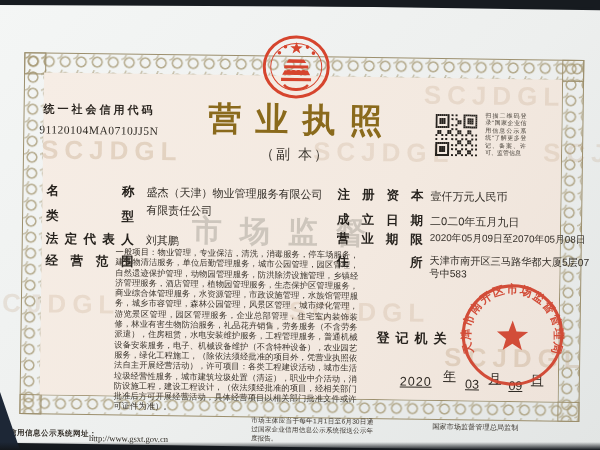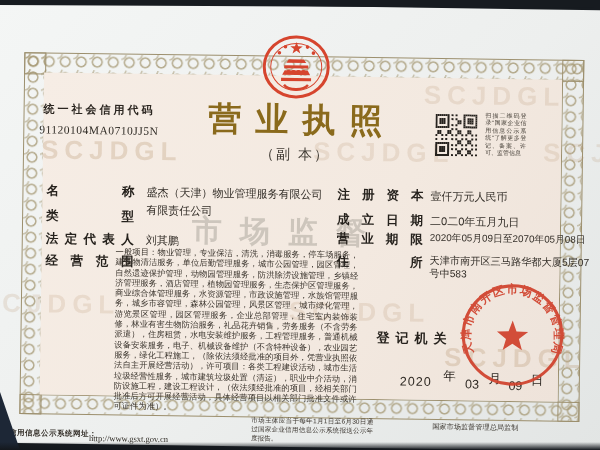--- a/index.html
+++ b/index.html
@@ -46,21 +46,21 @@
   .v-type{left:152px;top:199px;}
   .v-rep{left:152px;top:229px;}
   .v-capital{left:436px;top:181px;}
   .v-est{left:436px;top:206px;}
   .v-term{left:436px;top:224px;font-size:9.8px;width:160px;}
   .v-addr{left:436px;top:246px;width:160px;font-size:10.2px;line-height:13px;}
   .scope-text{position:absolute;left:122px;top:243px;width:243px;font-size:8.3px;line-height:10.3px;color:#3a342d;text-align:justify;}
   
   .reg-label{position:absolute;left:384px;top:322px;font-weight:bold;font-size:13px;letter-spacing:6px;color:#26221d;white-space:nowrap;}
   .issue-date{position:absolute;left:408px;top:360px;width:170px;font-size:12.5px;color:#2f2a24;white-space:nowrap;}
-  .issue-date span{display:inline-block;}
+  .issue-date span{display:inline-block;text-decoration:underline;}
   .d-y{transform:translateY(6px);letter-spacing:1px;}
   .d-yu{margin-left:8px;}
   .d-m{transform:translateY(8px);margin-left:6px;}
   .d-mu{margin-left:6px;transform:translateY(2px);}
   .d-d{transform:translateY(9px);margin-left:4px;}
   .d-du{margin-left:5px;transform:translateY(3px);}
   .seal{position:absolute;left:466px;top:272px;opacity:.92;}
   
   .f-web-label{position:absolute;left:2px;top:426px;font-size:7.5px;font-weight:bold;letter-spacing:.5px;color:#35302a;white-space:nowrap;}
   .f-url{position:absolute;left:98px;top:430px;font-size:8.5px;font-family:"Liberation Serif",serif;color:#2e2a24;white-space:nowrap;}

